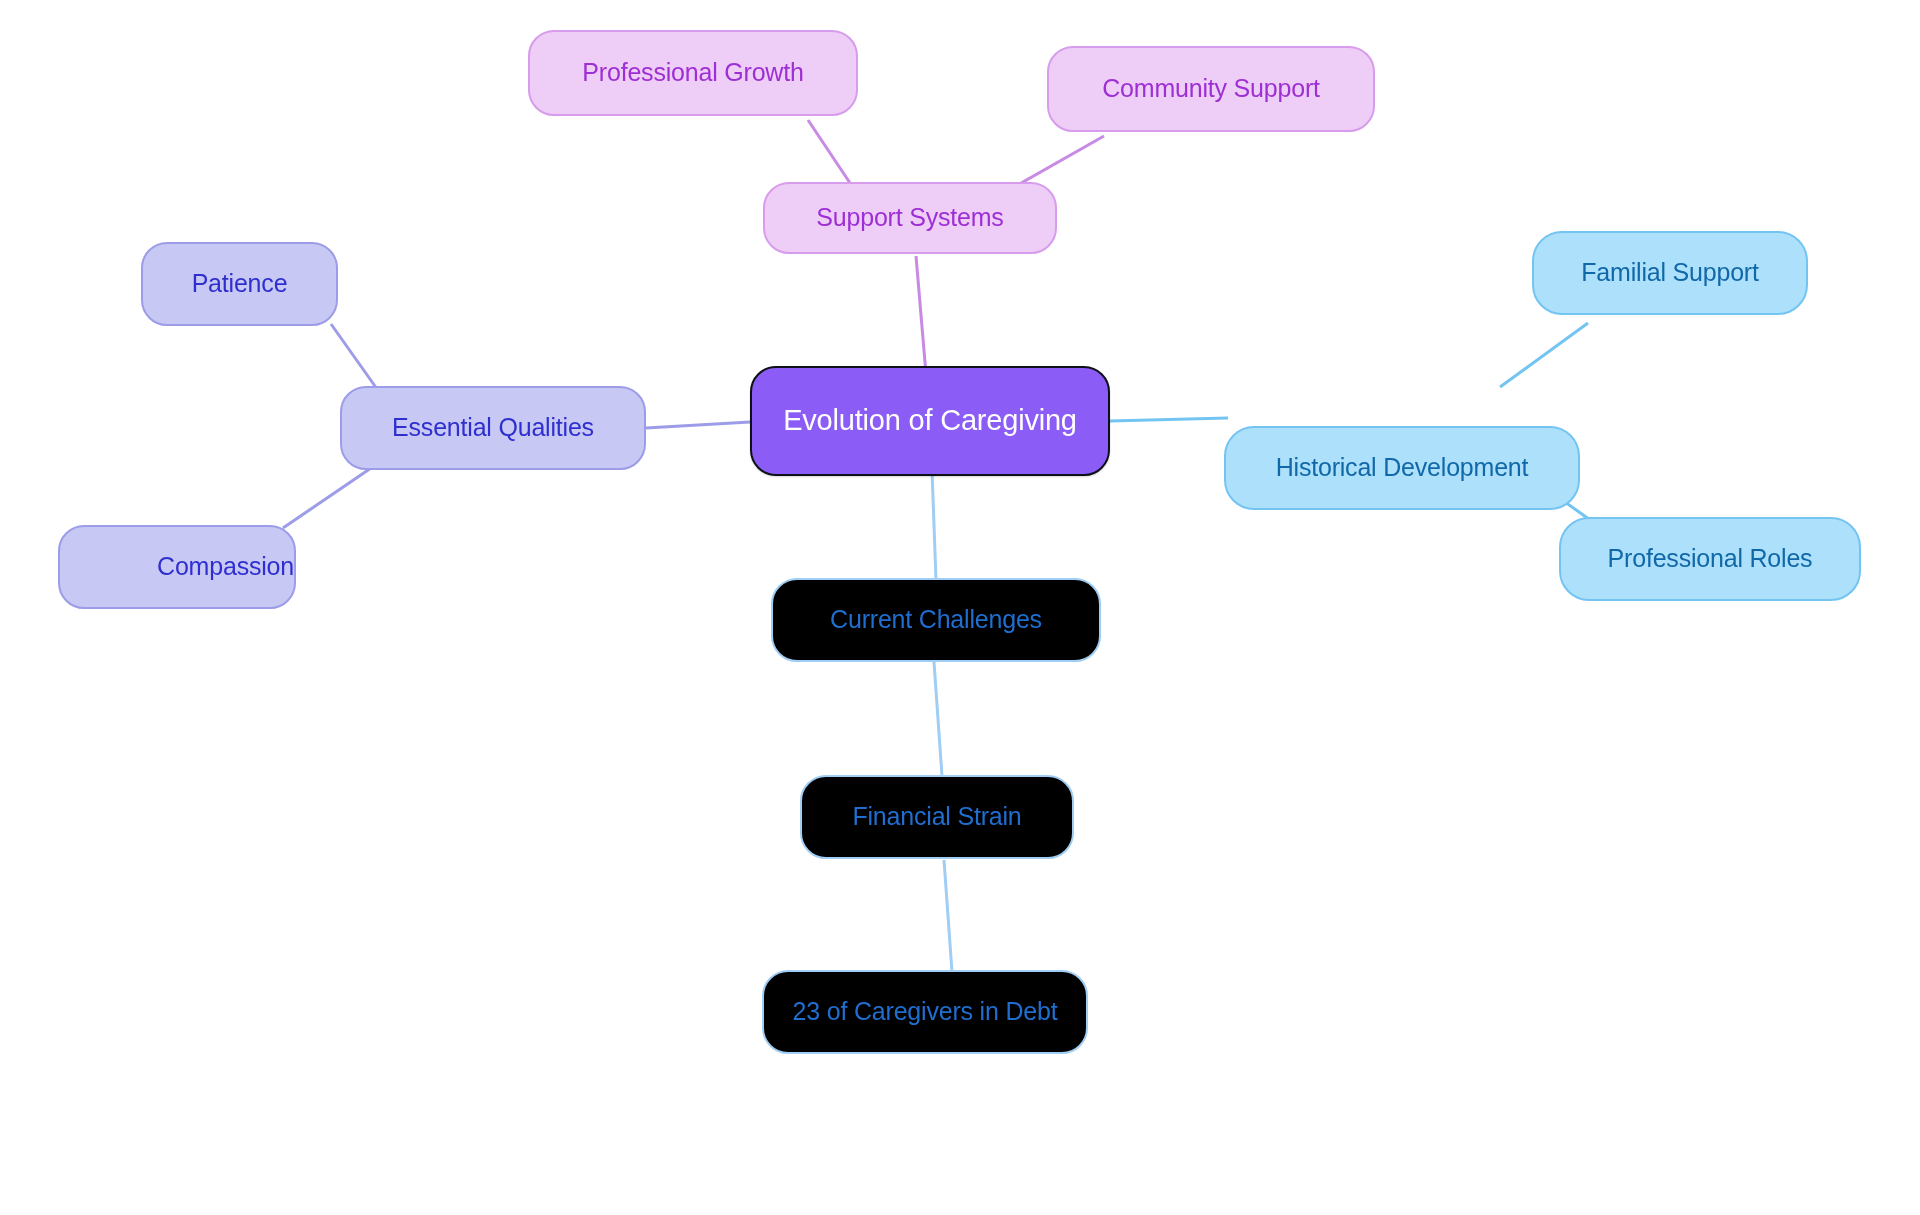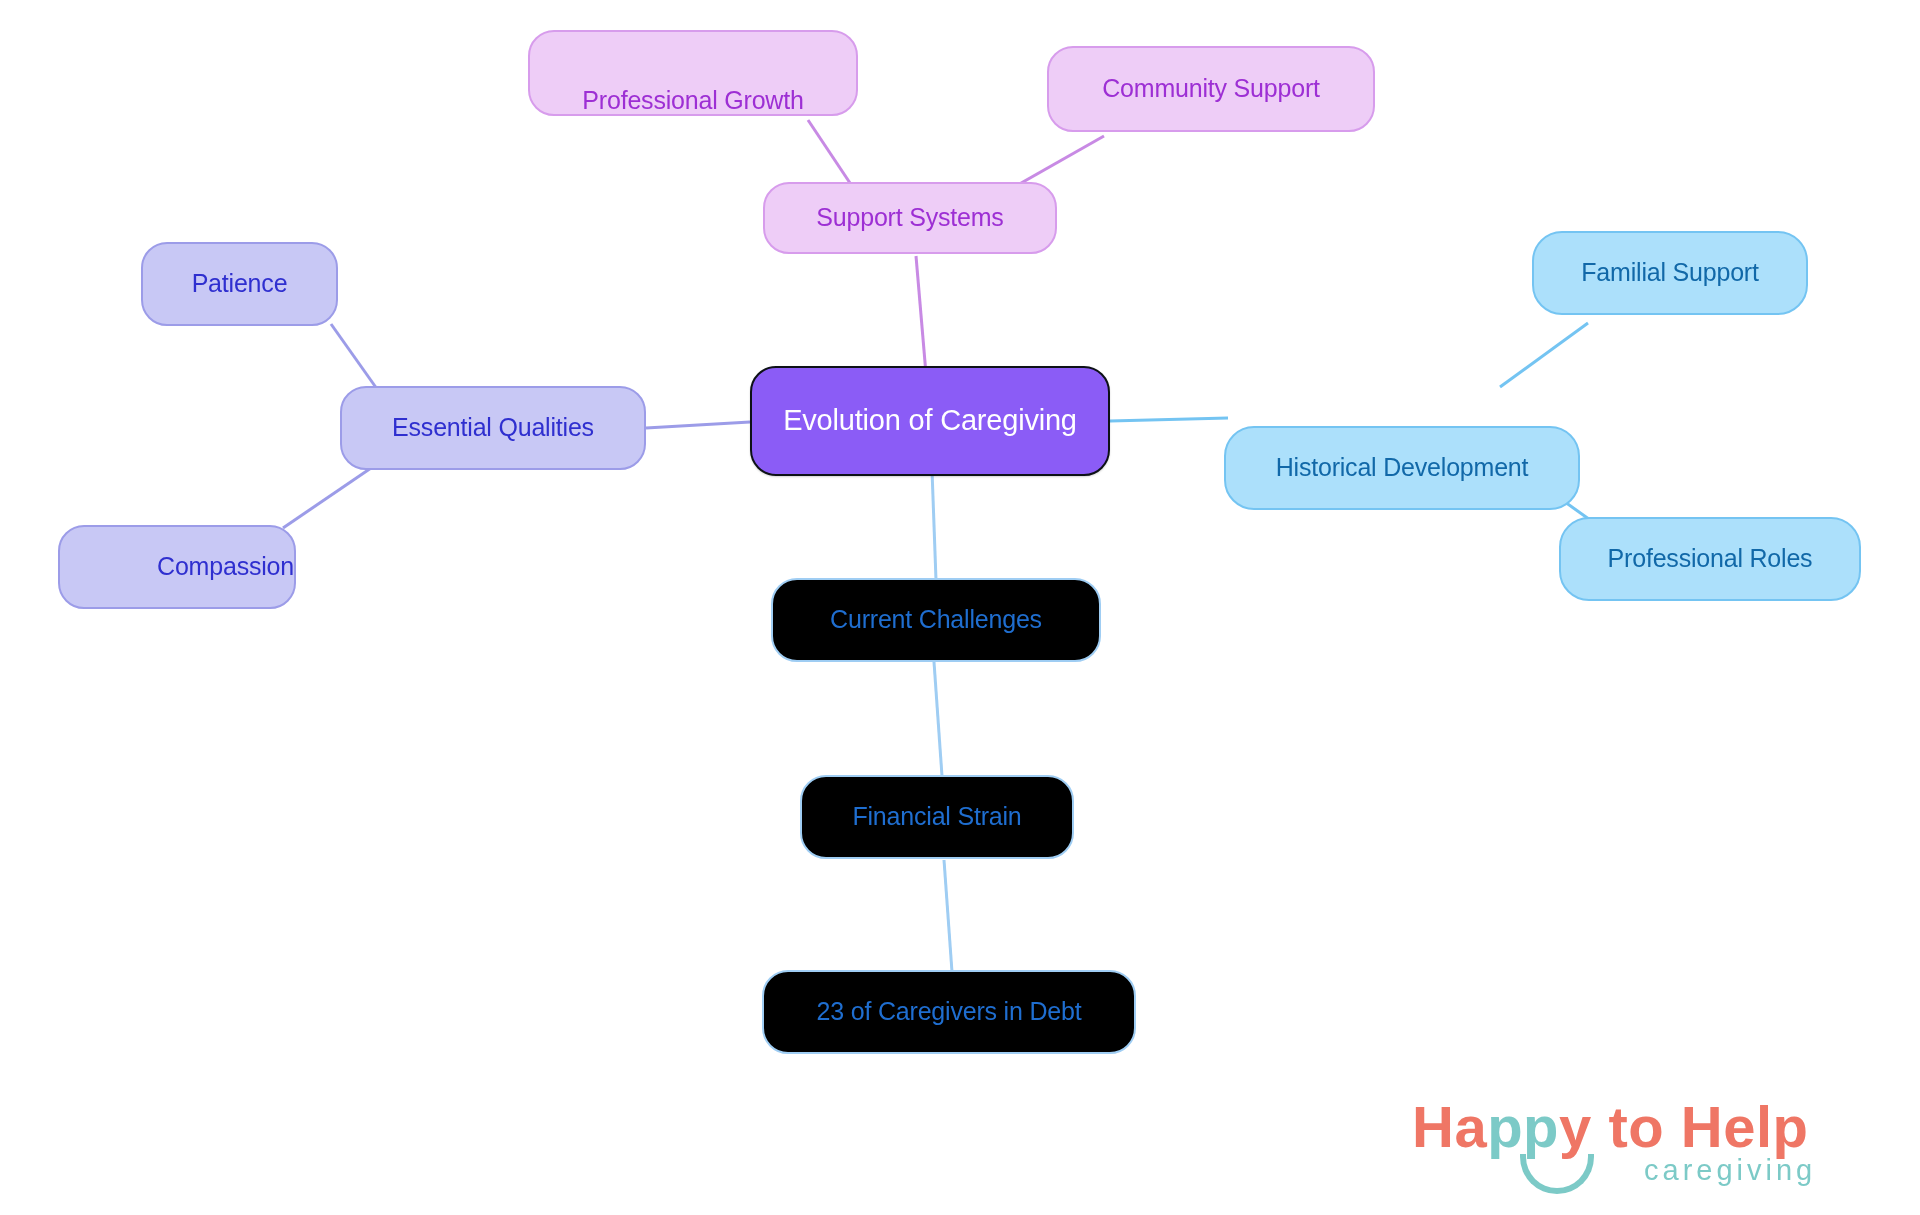--- a/index.html
+++ b/index.html
@@ -169,21 +169,21 @@
   </div>
 
   <div class="node n-indigo" style="left:58px; top:525px; width:238px; height:84px;justify-content:flex-end;">
     <span class="node-label">Compassion</span>
   </div>
 
   <div class="node n-orchid" style="left:763px; top:182px; width:294px; height:72px;justify-content:center;">
     <span class="node-label">Support Systems</span>
   </div>
 
-  <div class="node n-orchid" style="left:528px; top:30px; width:330px; height:86px;align-items:flex-end;">
+  <div class="node n-orchid" style="left:528px; top:30px; width:330px; height:86px;">
     <span class="node-label">Professional Growth</span>
   </div>
 
   <div class="node n-orchid" style="left:1047px; top:46px; width:328px; height:86px;">
     <span class="node-label">Community Support</span>
   </div>
 
   <div class="node n-blue" style="left:1224px; top:378px; width:356px; height:84px;margin-top:48px;">
     <span class="node-label">Historical Development</span>
   </div>
@@ -197,23 +197,18 @@
   </div>
 
   <div class="node n-paleblue" style="left:771px; top:578px; width:330px; height:84px;">
     <span class="node-label">Current Challenges</span>
   </div>
 
   <div class="node n-paleblue" style="left:800px; top:775px; width:274px; height:84px;">
     <span class="node-label">Financial Strain</span>
   </div>
 
-  <div class="node n-paleblue" style="left:762px; top:970px; width:374px; height:84px;">
+  <div class="node n-paleblue" style="left:762px; top:970px; width:326px; height:84px;">
     <span class="node-label">23 of Caregivers in Debt</span>
   </div>
 
-  <div id="logo">
-    <div class="logo-wordmark"><span class="logo-coral">Ha</span><span class="logo-teal">pp</span><span class="logo-coral">y</span><span class="logo-coral"> to Help</span></div>
-    <div class="logo-smile"></div>
-    <div class="logo-sub">caregiving</div>
-  </div>
 
 </div>
 
 </body></html>

